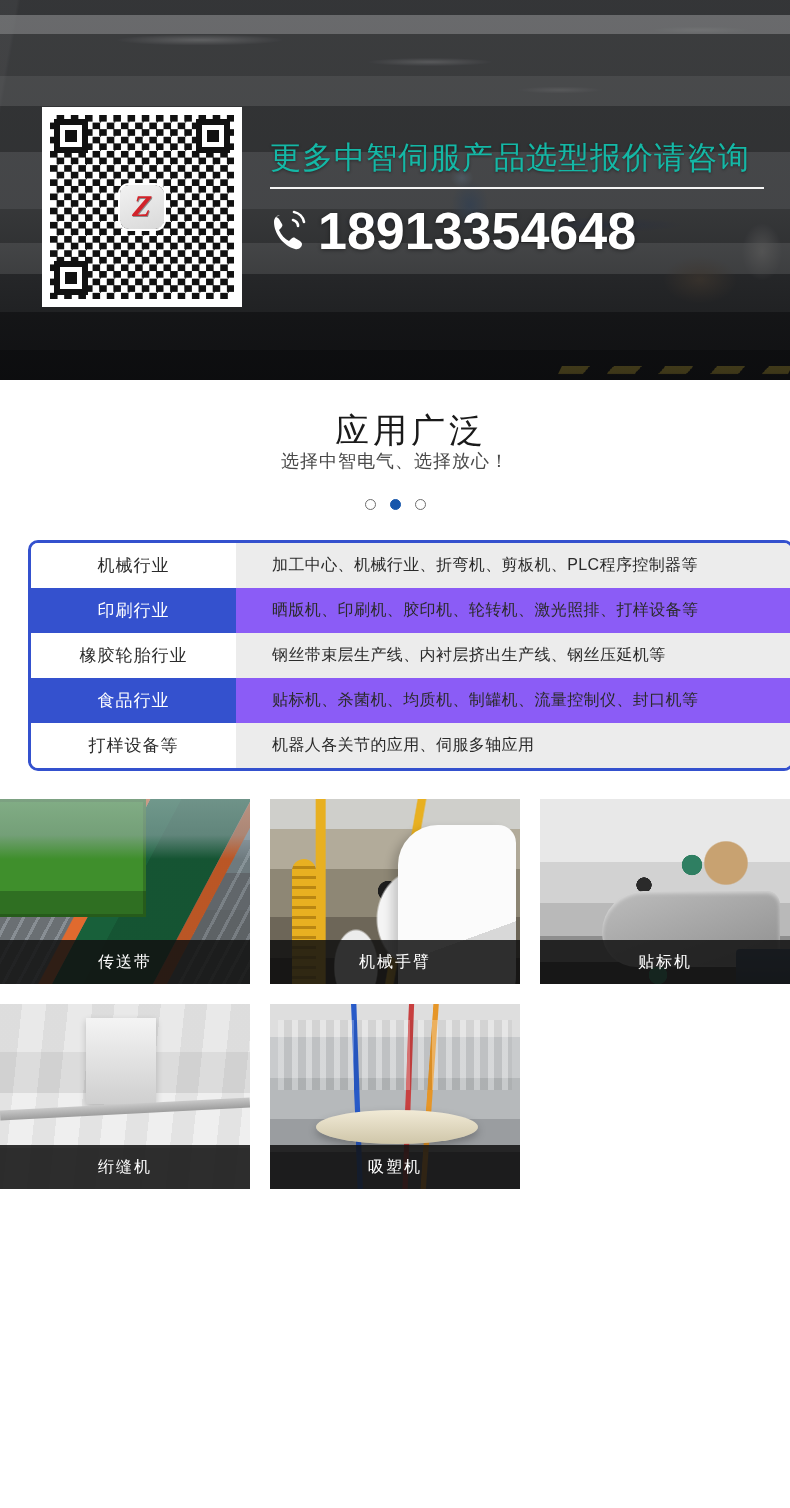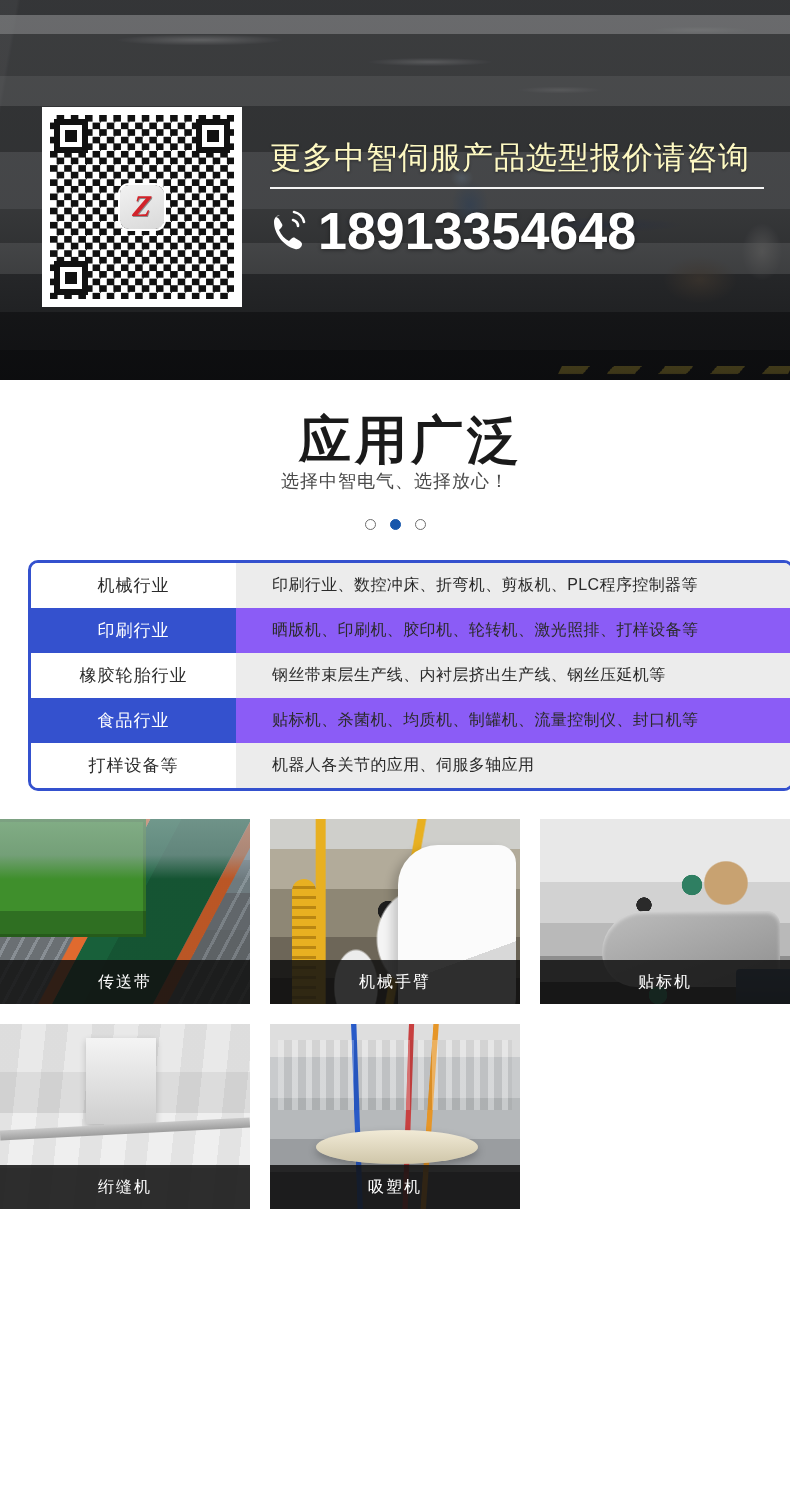--- a/index.html
+++ b/index.html
@@ -123,21 +123,21 @@
     text-shadow: 1px 1px 0 #8c8c8c;
     transform: translateY(-1px) skewX(-6deg);
   }
 
   .banner-text {
     position: absolute;
     left: 270px; top: 140px;
     width: 500px;
   }
   .banner-head {
-    color: #fef9c3;
+    color: #14b8a6;
     font-size: 31px;
     font-weight: 400;
     letter-spacing: 1px;
     line-height: 1.15;
     white-space: nowrap;
     text-shadow: 0 1px 3px rgba(0,0,0,0.45);
   }
   .banner-rule {
     margin-top: 11px;
     width: 494px; height: 2px;
@@ -162,22 +162,22 @@
   }
 
   
   .title-block {
     width: 790px;
     padding-top: 32px;
     text-align: center;
     background: #ffffff;
   }
   .sec-title {
-    font-size: 52px;
-    font-weight: 700;
+    font-size: 34px;
+    font-weight: 400;
     color: #1a1a1a;
     letter-spacing: 4px;
     line-height: 1.1;
     padding-left: 32px;
   }
   .sec-sub {
     font-size: 18px;
     color: #4a4a4a;
     letter-spacing: 1px;
   }
@@ -444,21 +444,21 @@
   <div class="dots">
     <span class="dot"></span>
     <span class="dot active"></span>
     <span class="dot"></span>
   </div>
 </div>
 
 <div class="table-wrap">
   <div class="trow">
     <div class="tcell-l">机械行业</div>
-    <div class="tcell-r">印刷行业、数控冲床、折弯机、剪板机、PLC程序控制器等</div>
+    <div class="tcell-r">加工中心、机械行业、折弯机、剪板机、PLC程序控制器等</div>
   </div>
   <div class="trow alt">
     <div class="tcell-l">印刷行业</div>
     <div class="tcell-r">晒版机、印刷机、胶印机、轮转机、激光照排、打样设备等</div>
   </div>
   <div class="trow">
     <div class="tcell-l">橡胶轮胎行业</div>
     <div class="tcell-r">钢丝带束层生产线、内衬层挤出生产线、钢丝压延机等</div>
   </div>
   <div class="trow alt">

